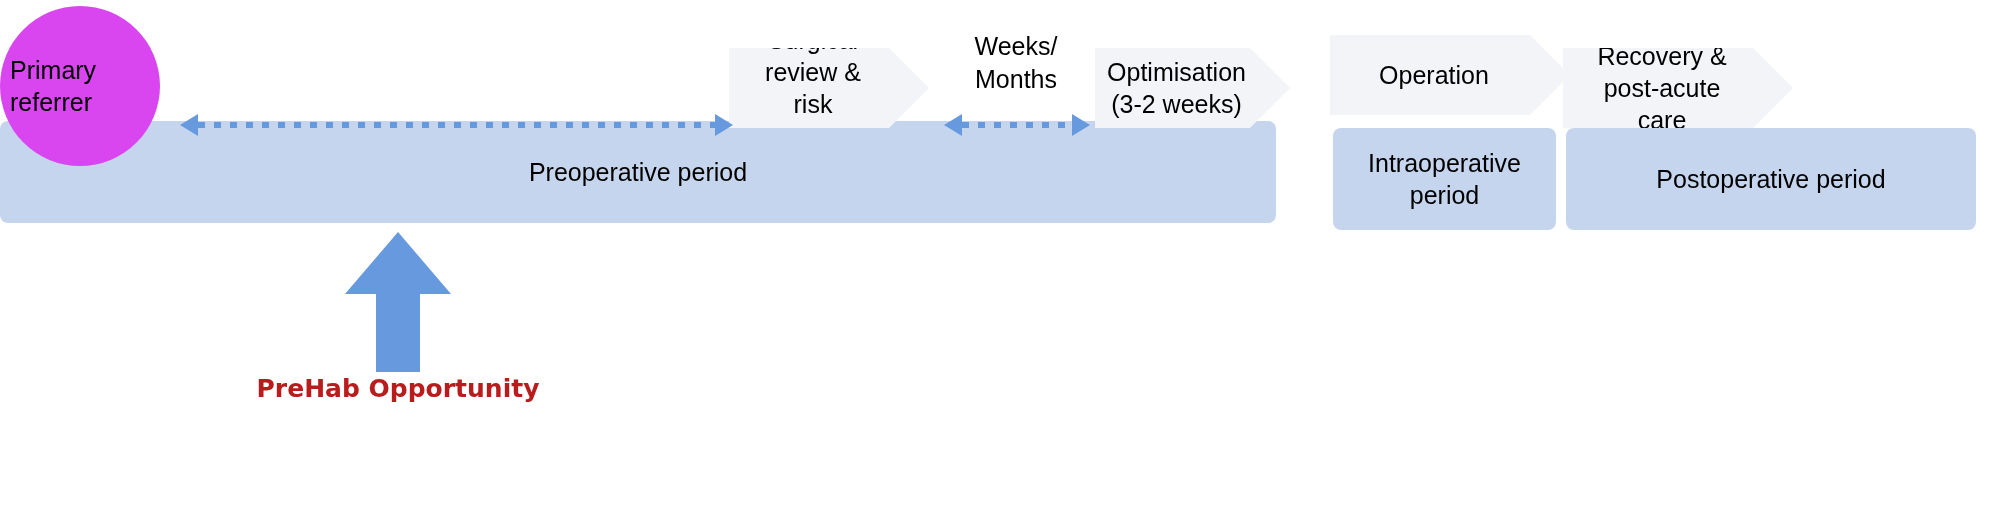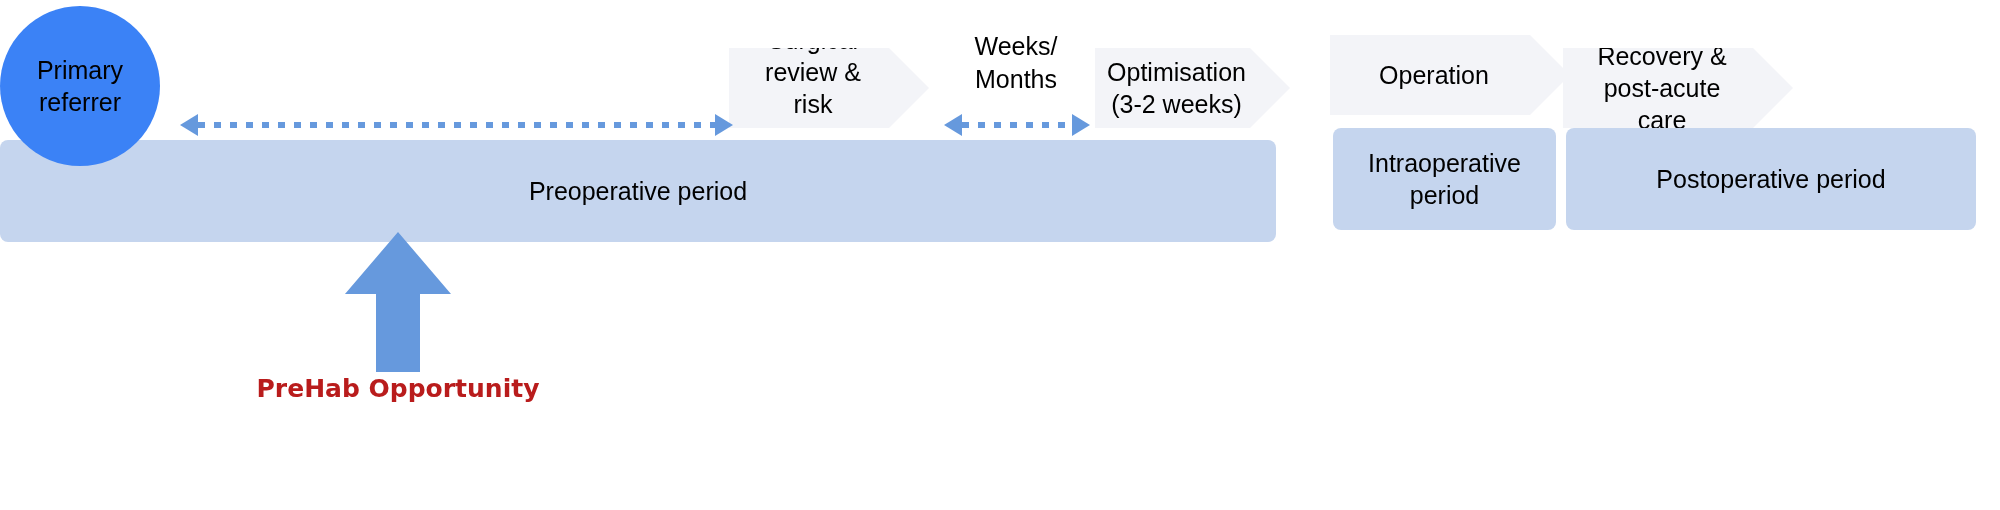--- a/index.html
+++ b/index.html
@@ -15,25 +15,25 @@
     width: 2000px;
     height: 510px;
     background: #ffffff;
     overflow: hidden;
   }
 
   
   .circle {
     position: absolute;
     border-radius: 50%;
-    background: #3b82f6;
+    background: #d946ef;
     display: flex;
     align-items: center;
     justify-content: center;
-    text-align: center;
+    text-align: left;
     color: #000000;
     font-size: 25px;
     line-height: 1.28;
     z-index: 6;
   }
   .circle .circ-label { display: block; padding: 0 10px; }
 
   
   .chev {
     position: absolute;
@@ -93,21 +93,21 @@
     font-family: "DejaVu Sans", sans-serif;
     white-space: nowrap;
     z-index: 5;
   }
 </style>
 </head>
 <body>
 
 <div id="canvas">
 
-  <div class="band" style="left:0px; top:140px; width:1276px; height:102px;align-items:center;">
+  <div class="band" style="left:0px; top:121px; width:1276px; height:102px;align-items:center;">
     <span class="band-label">Preoperative period</span>
   </div>
 
   <div class="band" style="left:1333px; top:128px; width:223px; height:102px;">
     <span class="band-label">Intraoperative period</span>
   </div>
 
   <div class="band" style="left:1566px; top:128px; width:410px; height:102px;">
     <span class="band-label">Postoperative period</span>
   </div>

